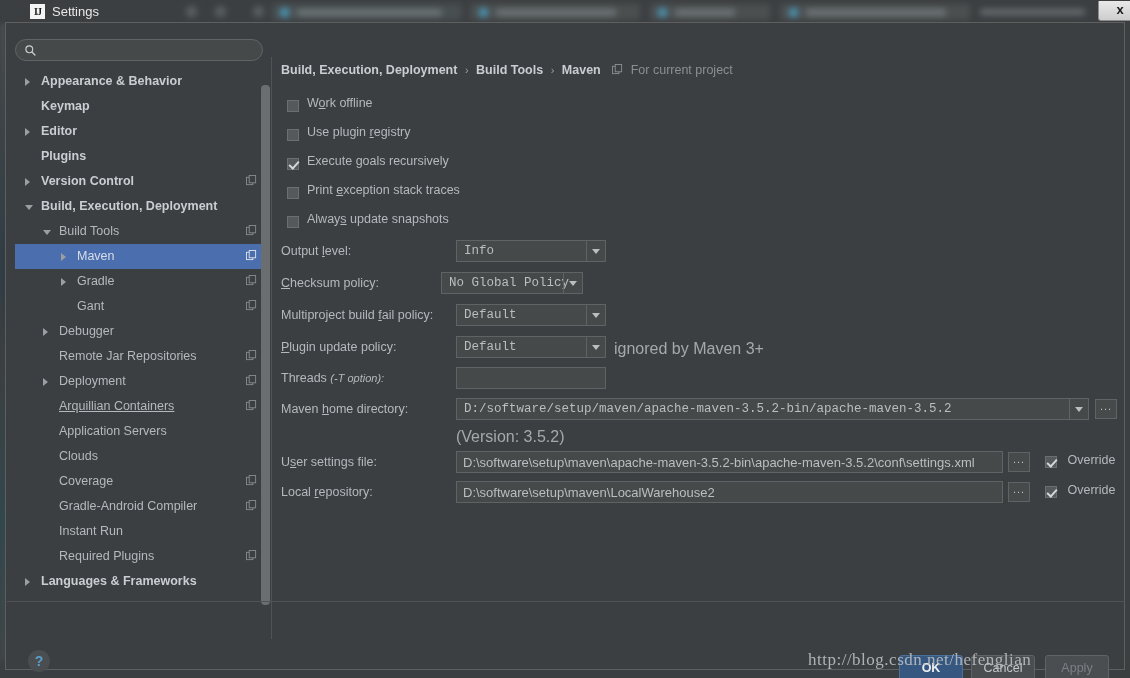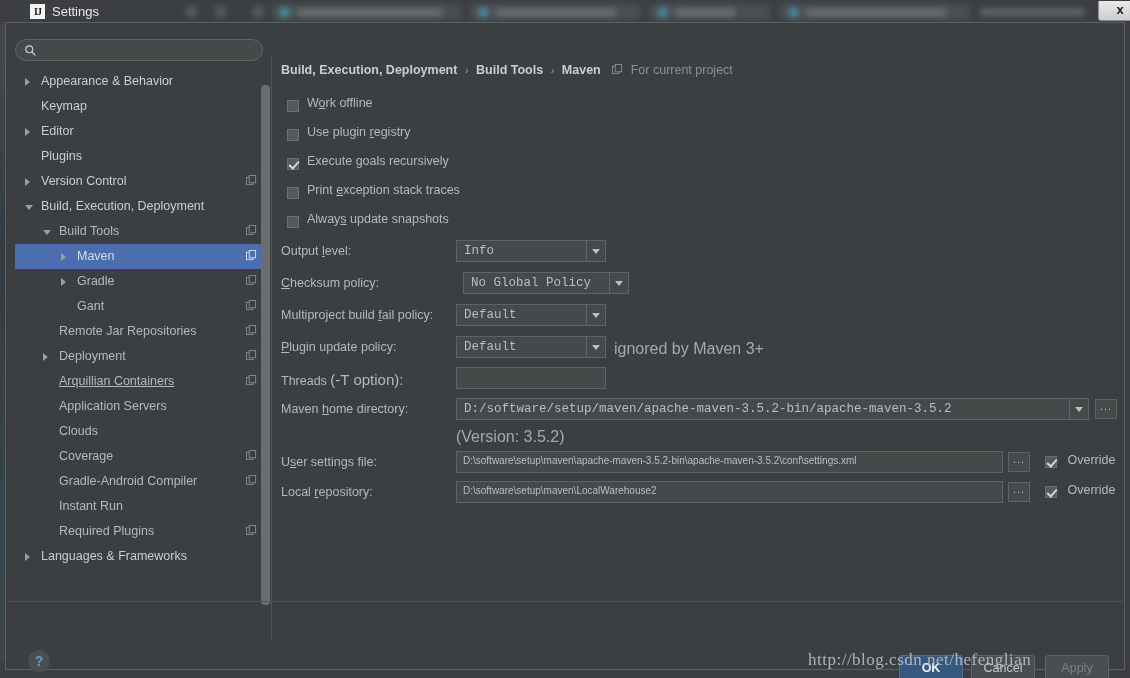--- a/index.html
+++ b/index.html
@@ -168,21 +168,21 @@
     line-height: 25px;
     white-space: nowrap;
     font-size: 12.5px;
     color: #b4b9bd;
   }
   .tree-row.selected {
     background: #4b6eaf;
     color: #d6dde6;
   }
   .tree-row.bold {
-    font-weight: normal;
+    font-weight: bold;
     color: #c9ced2;
   }
   .arrow {
     position: absolute;
     width: 0; height: 0;
     top: 9px;
     border-left: 5px solid #9a9fa3;
     border-top: 4px solid transparent;
     border-bottom: 4px solid transparent;
   }
@@ -259,21 +259,21 @@
     transform: rotate(42deg);
   }
   .check-label { position: absolute; left: 20px; top: -2px; }
 
   .field-label {
     position: absolute;
     font-size: 12.5px;
     color: #b4b9bd;
     white-space: nowrap;
   }
-  .field-label .it { font-size: 15px; }
+  .field-label .it { font-style: italic; font-size: 11px; }
   .u { text-decoration: underline; }
 
   .combo {
     position: absolute;
     height: 22px;
     border: 1px solid #5e6366;
     background: #45494a;
     box-sizing: border-box;
     font-family: Liberation Mono, monospace;
   }
@@ -304,21 +304,21 @@
   .textfield {
     position: absolute;
     height: 22px;
     border: 1px solid #5e6366;
     background: #45494a;
     box-sizing: border-box;
   }
   .textfield .val {
     position: absolute;
     left: 6px; top: 3px;
-    font-size: 10px;
+    font-size: 13px;
     color: #b9bec1;
     white-space: nowrap;
     overflow: hidden;
   }
 
   .browse-btn {
     position: absolute;
     width: 22px; height: 20px;
     border: 1px solid #5e6366;
     background: #464a4b;
@@ -487,20 +487,24 @@
         </svg>
       </div>
       <div class="tree-row">
         <span class="tree-label" style="left: 62px;">Gant</span>
         <svg class="mod-icon" viewBox="0 0 12 12">
           <rect x="0.5" y="2.5" width="7" height="8" fill="none" stroke="#868b8e"></rect>
           <rect x="3.5" y="0.5" width="7" height="8" fill="#3c3f41" stroke="#868b8e"></rect>
         </svg>
       </div>
       <div class="tree-row">
+        <div class="arrow" style="left: 28px;"></div>
+        <span class="tree-label" style="left: 44px;">Debugger</span>
+      </div>
+      <div class="tree-row">
         <span class="tree-label" style="left: 44px;">Remote Jar Repositories</span>
         <svg class="mod-icon" viewBox="0 0 12 12">
           <rect x="0.5" y="2.5" width="7" height="8" fill="none" stroke="#868b8e"></rect>
           <rect x="3.5" y="0.5" width="7" height="8" fill="#3c3f41" stroke="#868b8e"></rect>
         </svg>
       </div>
       <div class="tree-row">
         <div class="arrow" style="left: 28px;"></div>
         <span class="tree-label" style="left: 44px;">Deployment</span>
         <svg class="mod-icon" viewBox="0 0 12 12">
@@ -598,21 +602,21 @@
       <span>Output <span class="u">l</span>evel:</span>
     </div>
     <div class="combo" style="left:175px; top:177px; width:150px">
       <div class="val">Info</div>
       <div class="btn"></div>
     </div>
 
     <div class="field-label" style="left:0; top:213px">
       <span><span class="u">C</span>hecksum policy:</span>
     </div>
-    <div class="combo" style="left:182px; top:209px; width:166px">
+    <div class="combo" style="left:160px; top:209px; width:142px">
       <div class="val">No Global Policy</div>
       <div class="btn"></div>
     </div>
 
     <div class="field-label" style="left:0; top:245px">
       <span>Multiproject build <span class="u">f</span>ail policy:</span>
     </div>
     <div class="combo" style="left:175px; top:241px; width:150px">
       <div class="val">Default</div>
       <div class="btn"></div>

